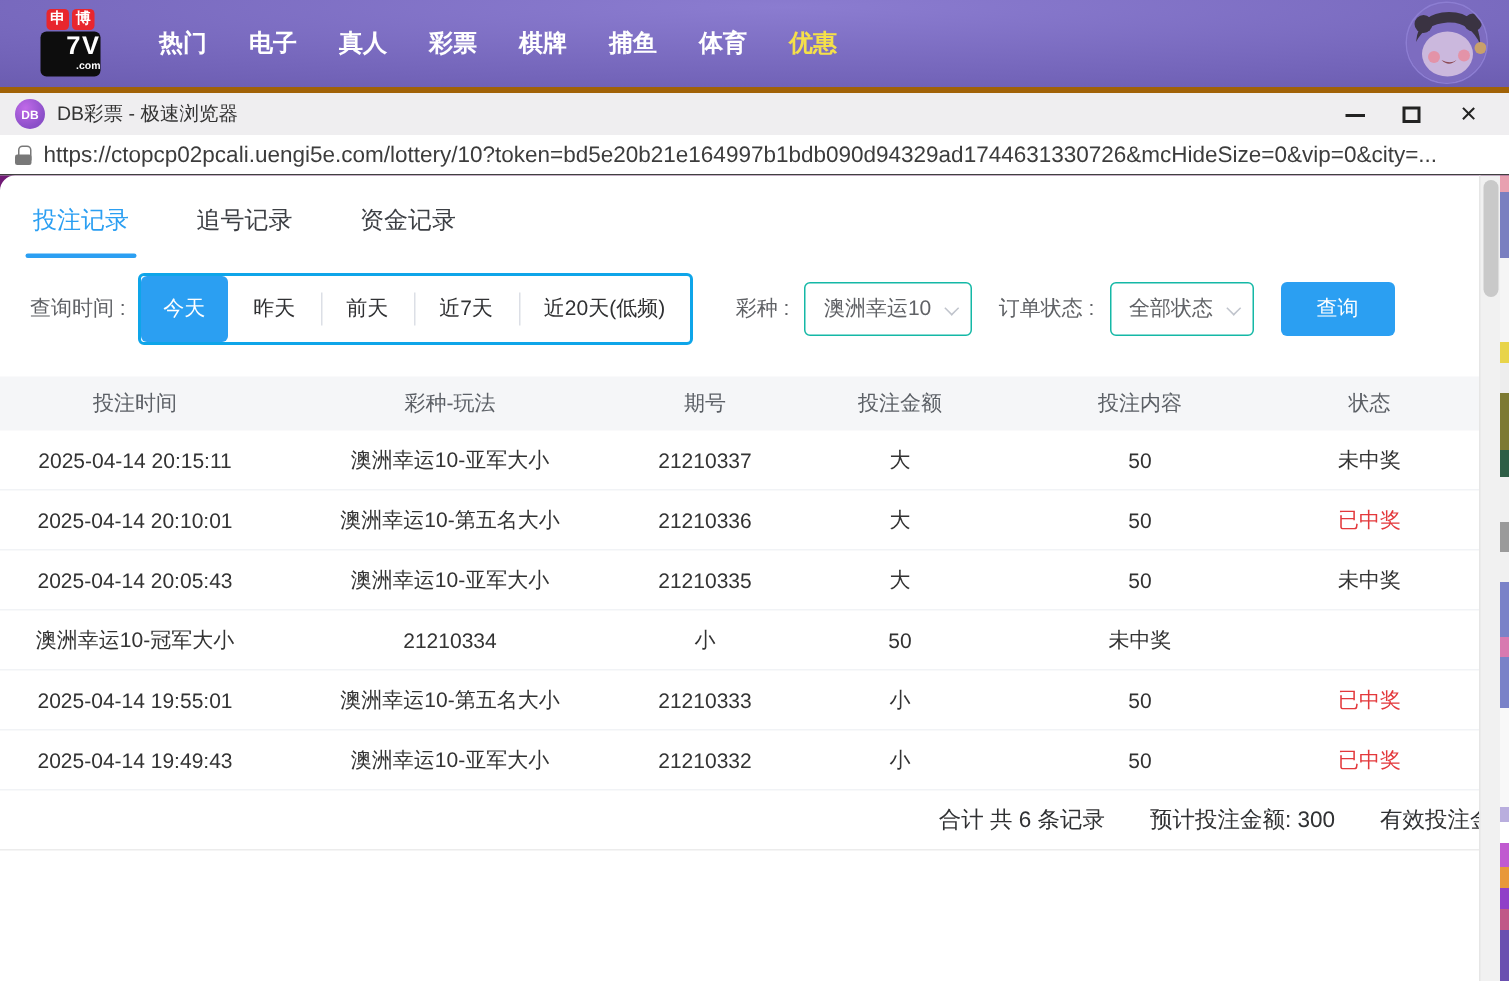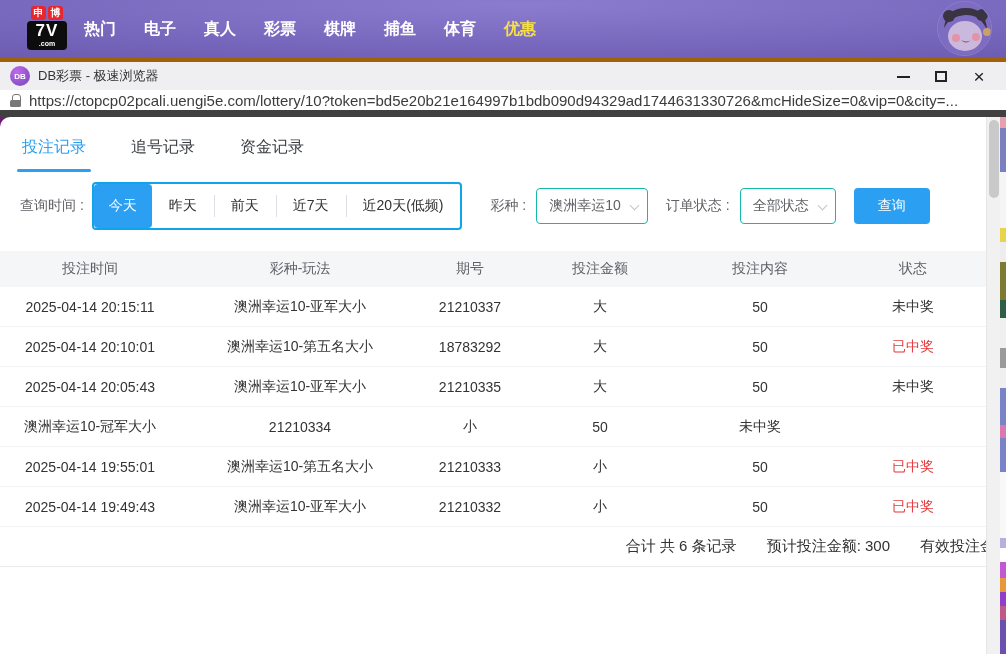--- a/index.html
+++ b/index.html
@@ -7,45 +7,45 @@
     font-family:"Liberation Sans","DejaVu Sans",sans-serif; background:#fff; }
 
   
   .top-nav { position:relative; height:58px;
     background:radial-gradient(130% 170% at 52% 8%, #8b7cd0 0%, #7465ba 48%, #5c4da0 100%); }
   .logo { position:absolute; left:27px; top:6px; width:40px; }
   .logo-badges { display:flex; gap:2px; justify-content:center; }
   .logo-badges span { width:15px; height:14px; background:#e8262d; color:#fff; font-size:10px;
     line-height:14px; text-align:center; border-radius:3px; font-weight:bold; }
   .logo-box { margin-top:1px; background:#0d0d0d; border-radius:4px; padding:1px 0 2px;
-    text-align:center; }
+    text-align:right; }
   .logo-brand { color:#fff; font-weight:bold; font-size:17px; line-height:17px; letter-spacing:1px; }
   .logo-dotcom { display:block; color:#fff; font-size:7px; line-height:8px; font-weight:bold; }
-  .nav-items { position:absolute; left:84px; top:0; height:58px; display:flex; gap:28px; align-items:center; }
+  .nav-items { position:absolute; left:106px; top:0; height:58px; display:flex; gap:28px; align-items:center; }
   .nav-item { color:#fff; font-size:16px; font-weight:bold; width:32px; text-align:center;
     cursor:pointer; white-space:nowrap; }
   .nav-item.highlight { color:#f5e049; }
   .avatar { position:absolute; right:14px; top:1px; width:55px; height:55px; border-radius:50%;
     overflow:hidden; border:1px solid #8d7ed2; cursor:pointer; }
 
   
   .title-bar { height:32px; background:#efeef0; border-top:4px solid #a16207;
     display:flex; align-items:center; padding-left:10px; position:relative; }
   .favicon { width:20px; height:20px; border-radius:50%; color:#fff; font-size:8px; font-weight:bold;
     background:radial-gradient(circle at 35% 30%, #c06ae8 0%, #8a4fc8 70%);
     display:flex; align-items:center; justify-content:center; }
   .win-title { margin-left:8px; font-size:13px; color:#333; }
   .win-controls { position:absolute; right:8px; top:0; height:29px; display:flex; align-items:center; }
   .win-btn { width:38px; height:29px; display:flex; align-items:center; justify-content:center; cursor:pointer; }
   .glyph-min { width:13px; height:0; border-top:2px solid #222; }
   .glyph-max { width:12px; height:11px; border:2px solid #222; }
   .glyph-close { color:#222; font-size:19px; line-height:19px; }
 
   
-  .url-bar { height:27px; background:#fff; border-bottom:7px solid #404040;
+  .url-bar { height:27px; background:#fff; border-bottom:1px solid #404040;
     display:flex; align-items:center; padding:0 10px; cursor:text; }
   .lock { position:relative; width:11px; height:13px; margin-right:8px; flex:none; }
   .lock::before { content:""; position:absolute; top:0; left:2px; width:7px; height:8px;
     border:1.5px solid #787878; border-radius:3px 3px 0 0; }
   .lock::after { content:""; position:absolute; bottom:0; left:0; width:11px; height:7px;
     background:#787878; border-radius:1.5px; }
   .url-text { font-size:15px; color:#3c3c3c; white-space:nowrap; overflow:hidden;
     text-overflow:ellipsis; width:100%; }
 
   
@@ -214,21 +214,21 @@
         <div class="td">2025-04-14 20:15:11</div>
         <div class="td">澳洲幸运10-亚军大小</div>
         <div class="td">21210337</div>
         <div class="td">大</div>
         <div class="td">50</div>
         <div class="td status">未中奖</div>
       </div>
       <div class="trow tbody-row">
         <div class="td">2025-04-14 20:10:01</div>
         <div class="td">澳洲幸运10-第五名大小</div>
-        <div class="td">18783292</div>
+        <div class="td">21210336</div>
         <div class="td">大</div>
         <div class="td">50</div>
         <div class="td status won">已中奖</div>
       </div>
       <div class="trow tbody-row">
         <div class="td">2025-04-14 20:05:43</div>
         <div class="td">澳洲幸运10-亚军大小</div>
         <div class="td">21210335</div>
         <div class="td">大</div>
         <div class="td">50</div>

